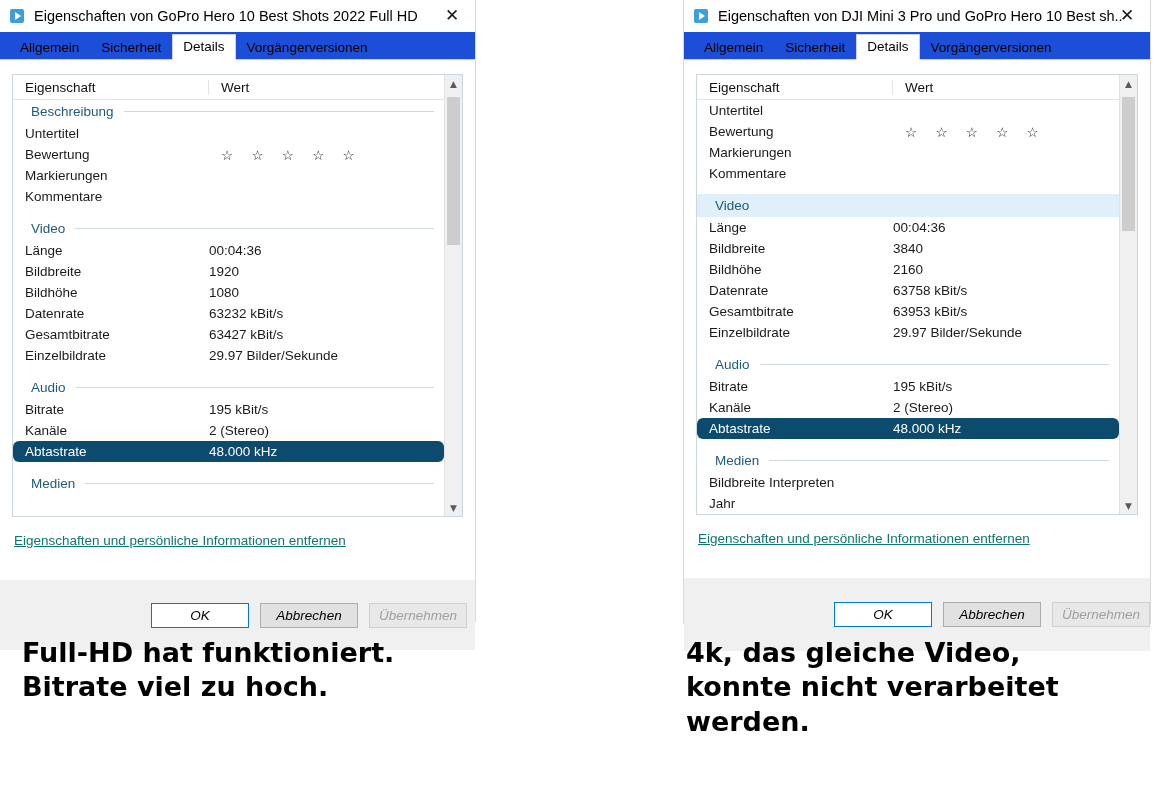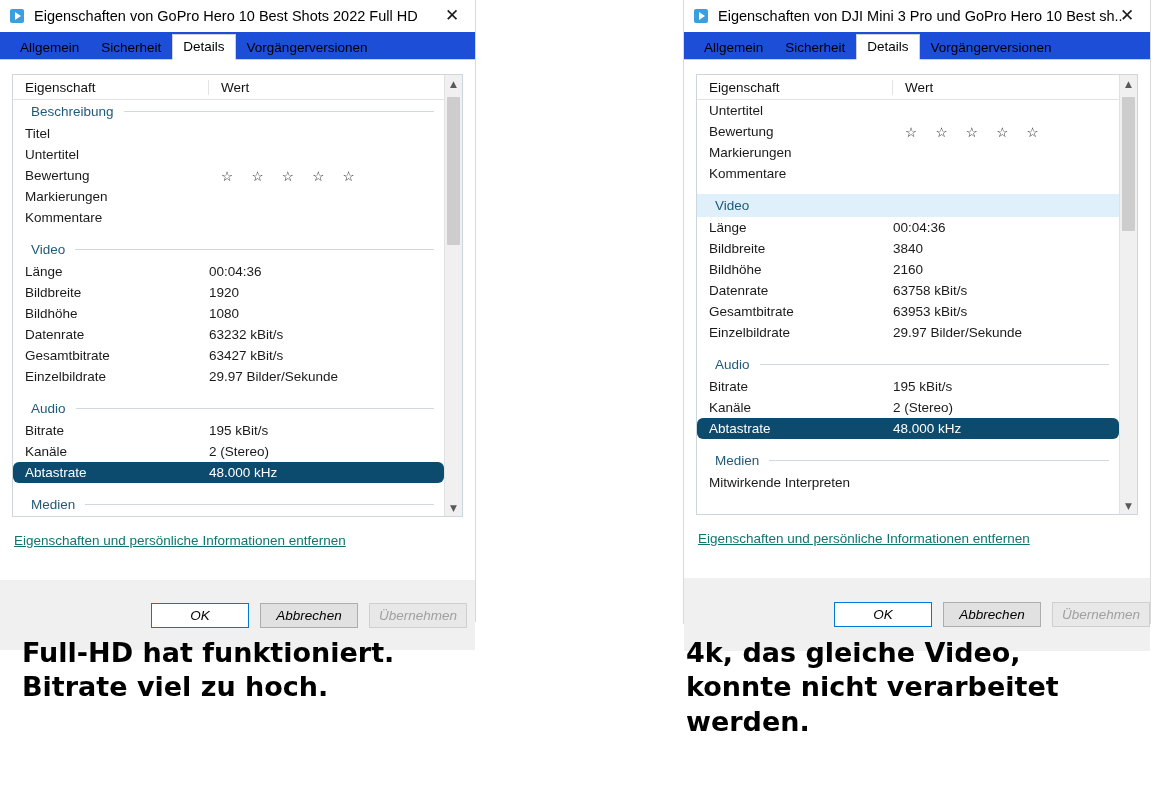--- a/index.html
+++ b/index.html
@@ -351,24 +351,20 @@
             <div class="hdr-cell c1">Eigenschaft</div>
             <div class="hdr-cell c2">Wert</div>
           </div>
 
           <div class="section">
             <span class="label">Beschreibung</span>
             <span class="line"></span>
           </div>
 
           <div class="row">
-            <span class="k">Titel</span>
-            <span class="v"></span>
-          </div>
-          <div class="row">
             <span class="k">Untertitel</span>
             <span class="v"></span>
           </div>
           <div class="row">
             <span class="k">Bewertung</span>
             <span class="v stars" style="padding-left:12px;">☆ ☆ ☆ ☆ ☆</span>
           </div>
           <div class="row">
             <span class="k">Markierungen</span>
             <span class="v"></span>
@@ -540,21 +536,25 @@
             <span class="k">Abtastrate</span>
             <span class="v">48.000 kHz</span>
           </div>
 
           <div class="section" style="margin-top:10px;">
             <span class="label">Medien</span>
             <span class="line"></span>
           </div>
 
           <div class="row">
-            <span class="k">Mitwirkende Interpreten</span>
+            <span class="k">Bildbreite Interpreten</span>
+            <span class="v"></span>
+          </div>
+          <div class="row">
+            <span class="k">Jahr</span>
             <span class="v"></span>
           </div>
 
         </div>
 
         <div class="vscroll">
           <div class="vs-btn">▲</div>
           <div class="vs-thumb" style="top:22px; height:134px;"></div>
           <div class="vs-btn bottom">▼</div>
         </div>

